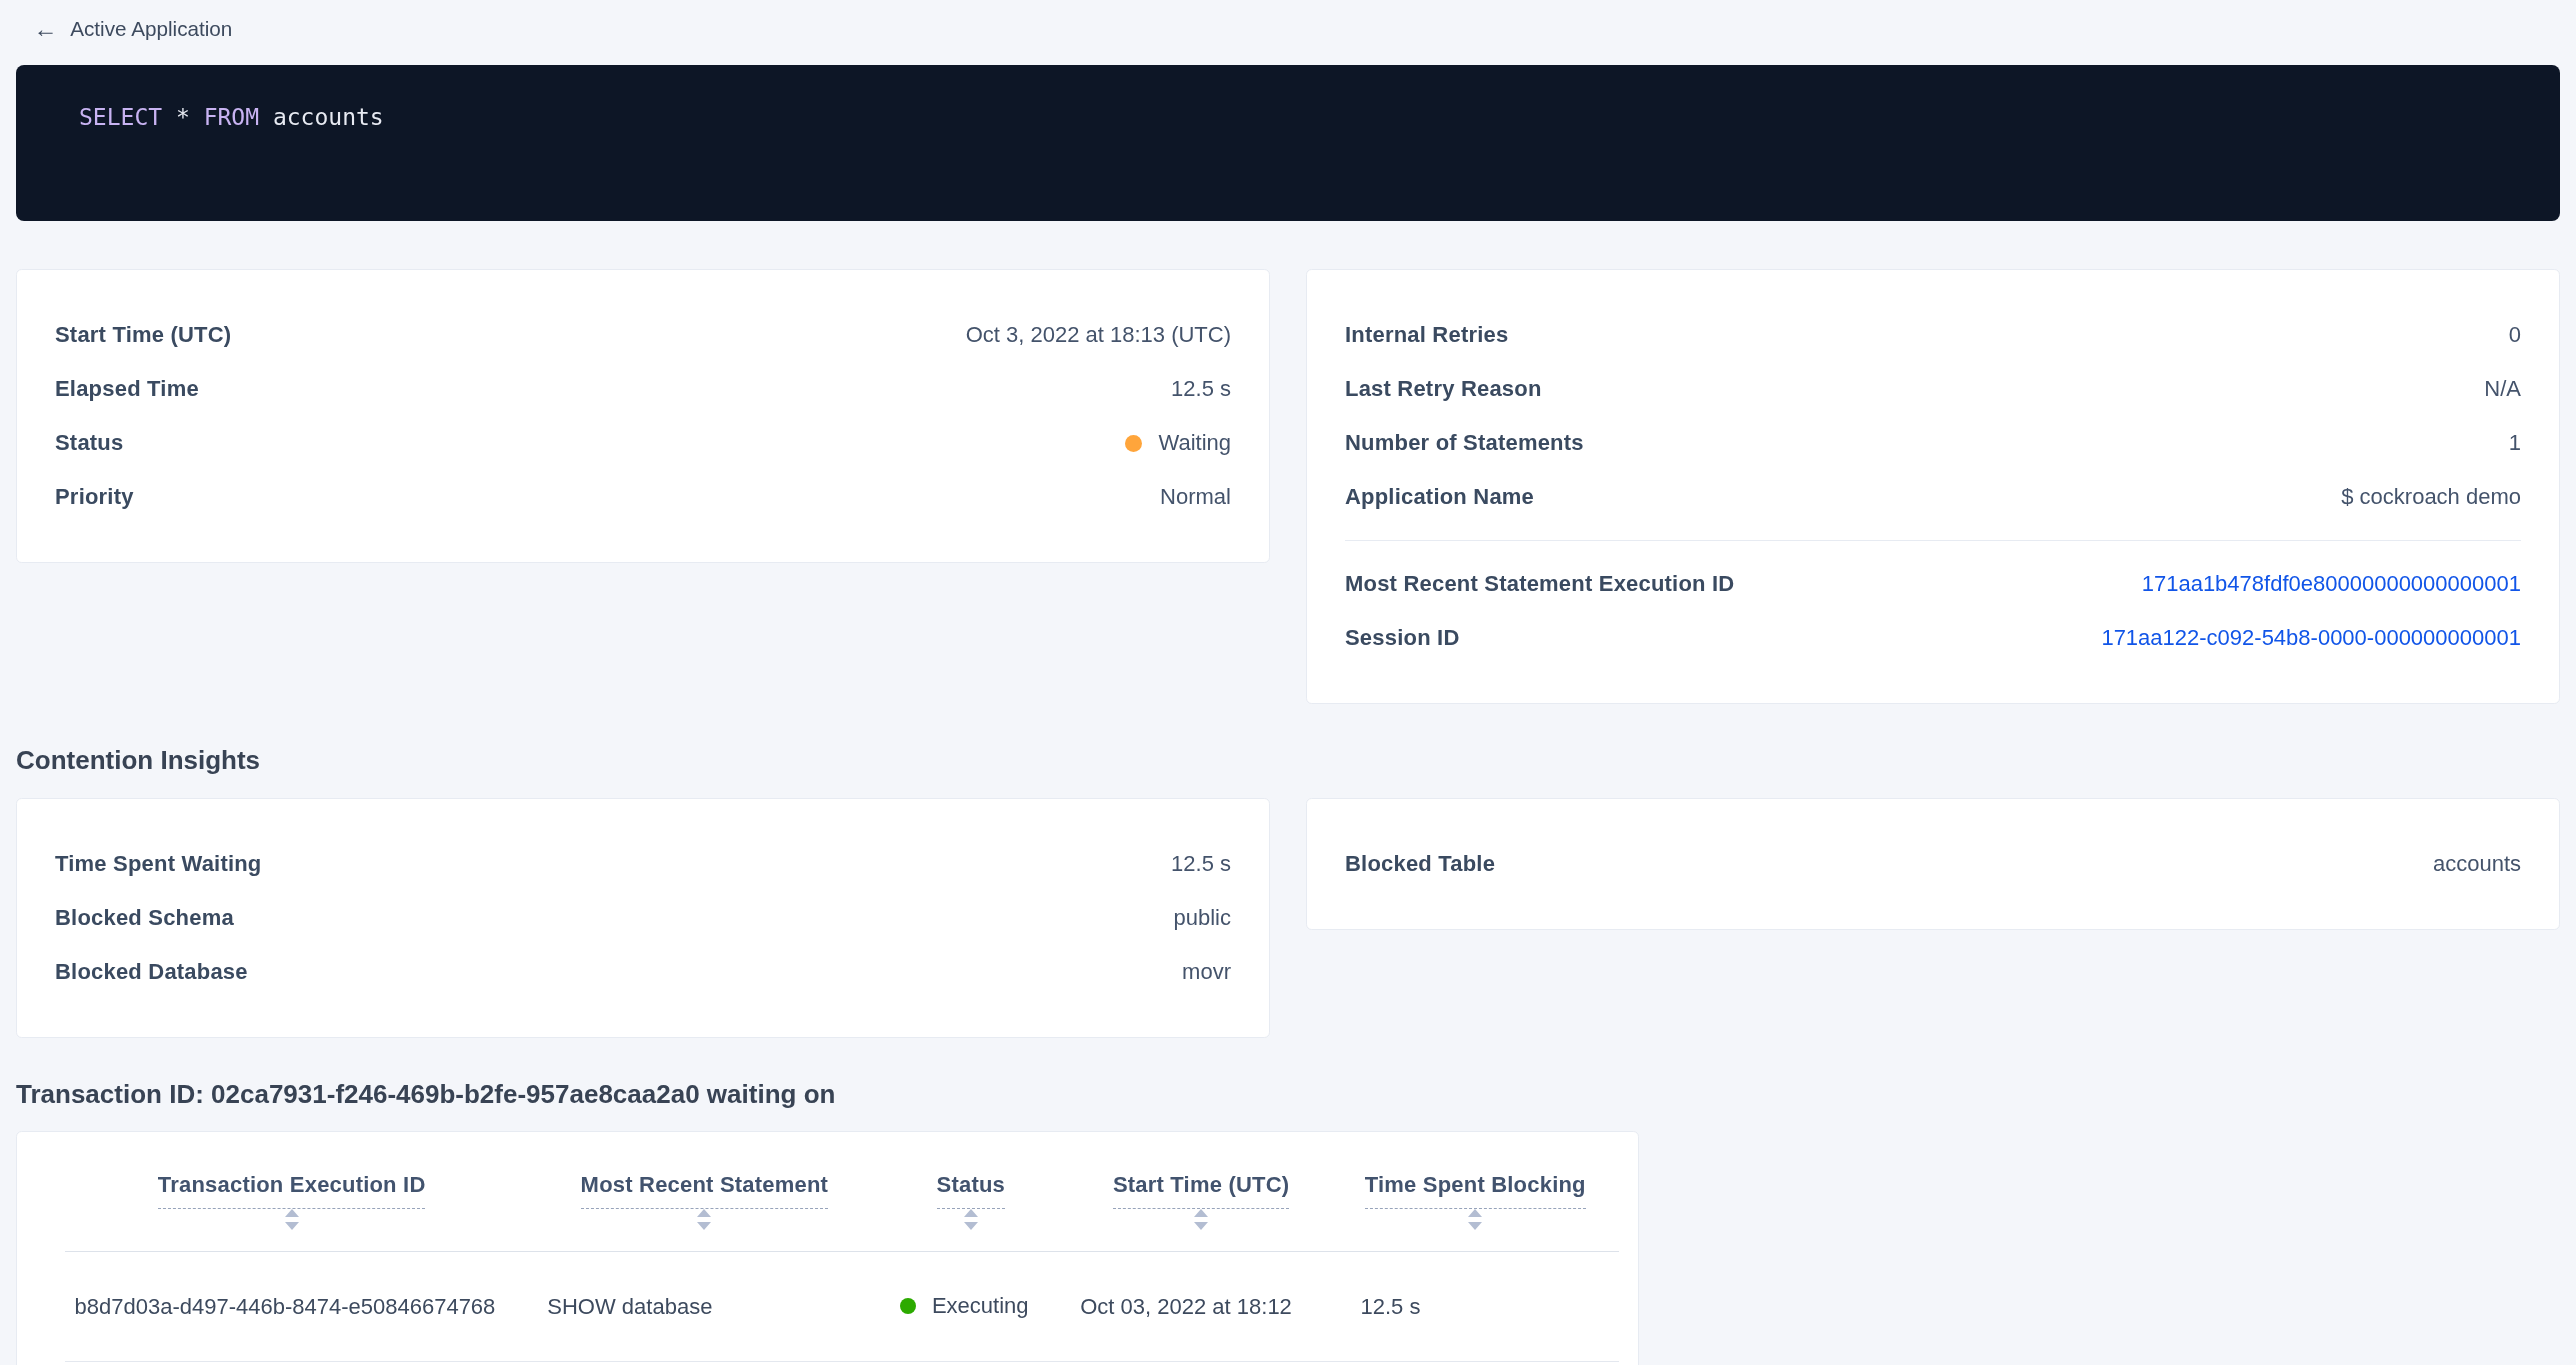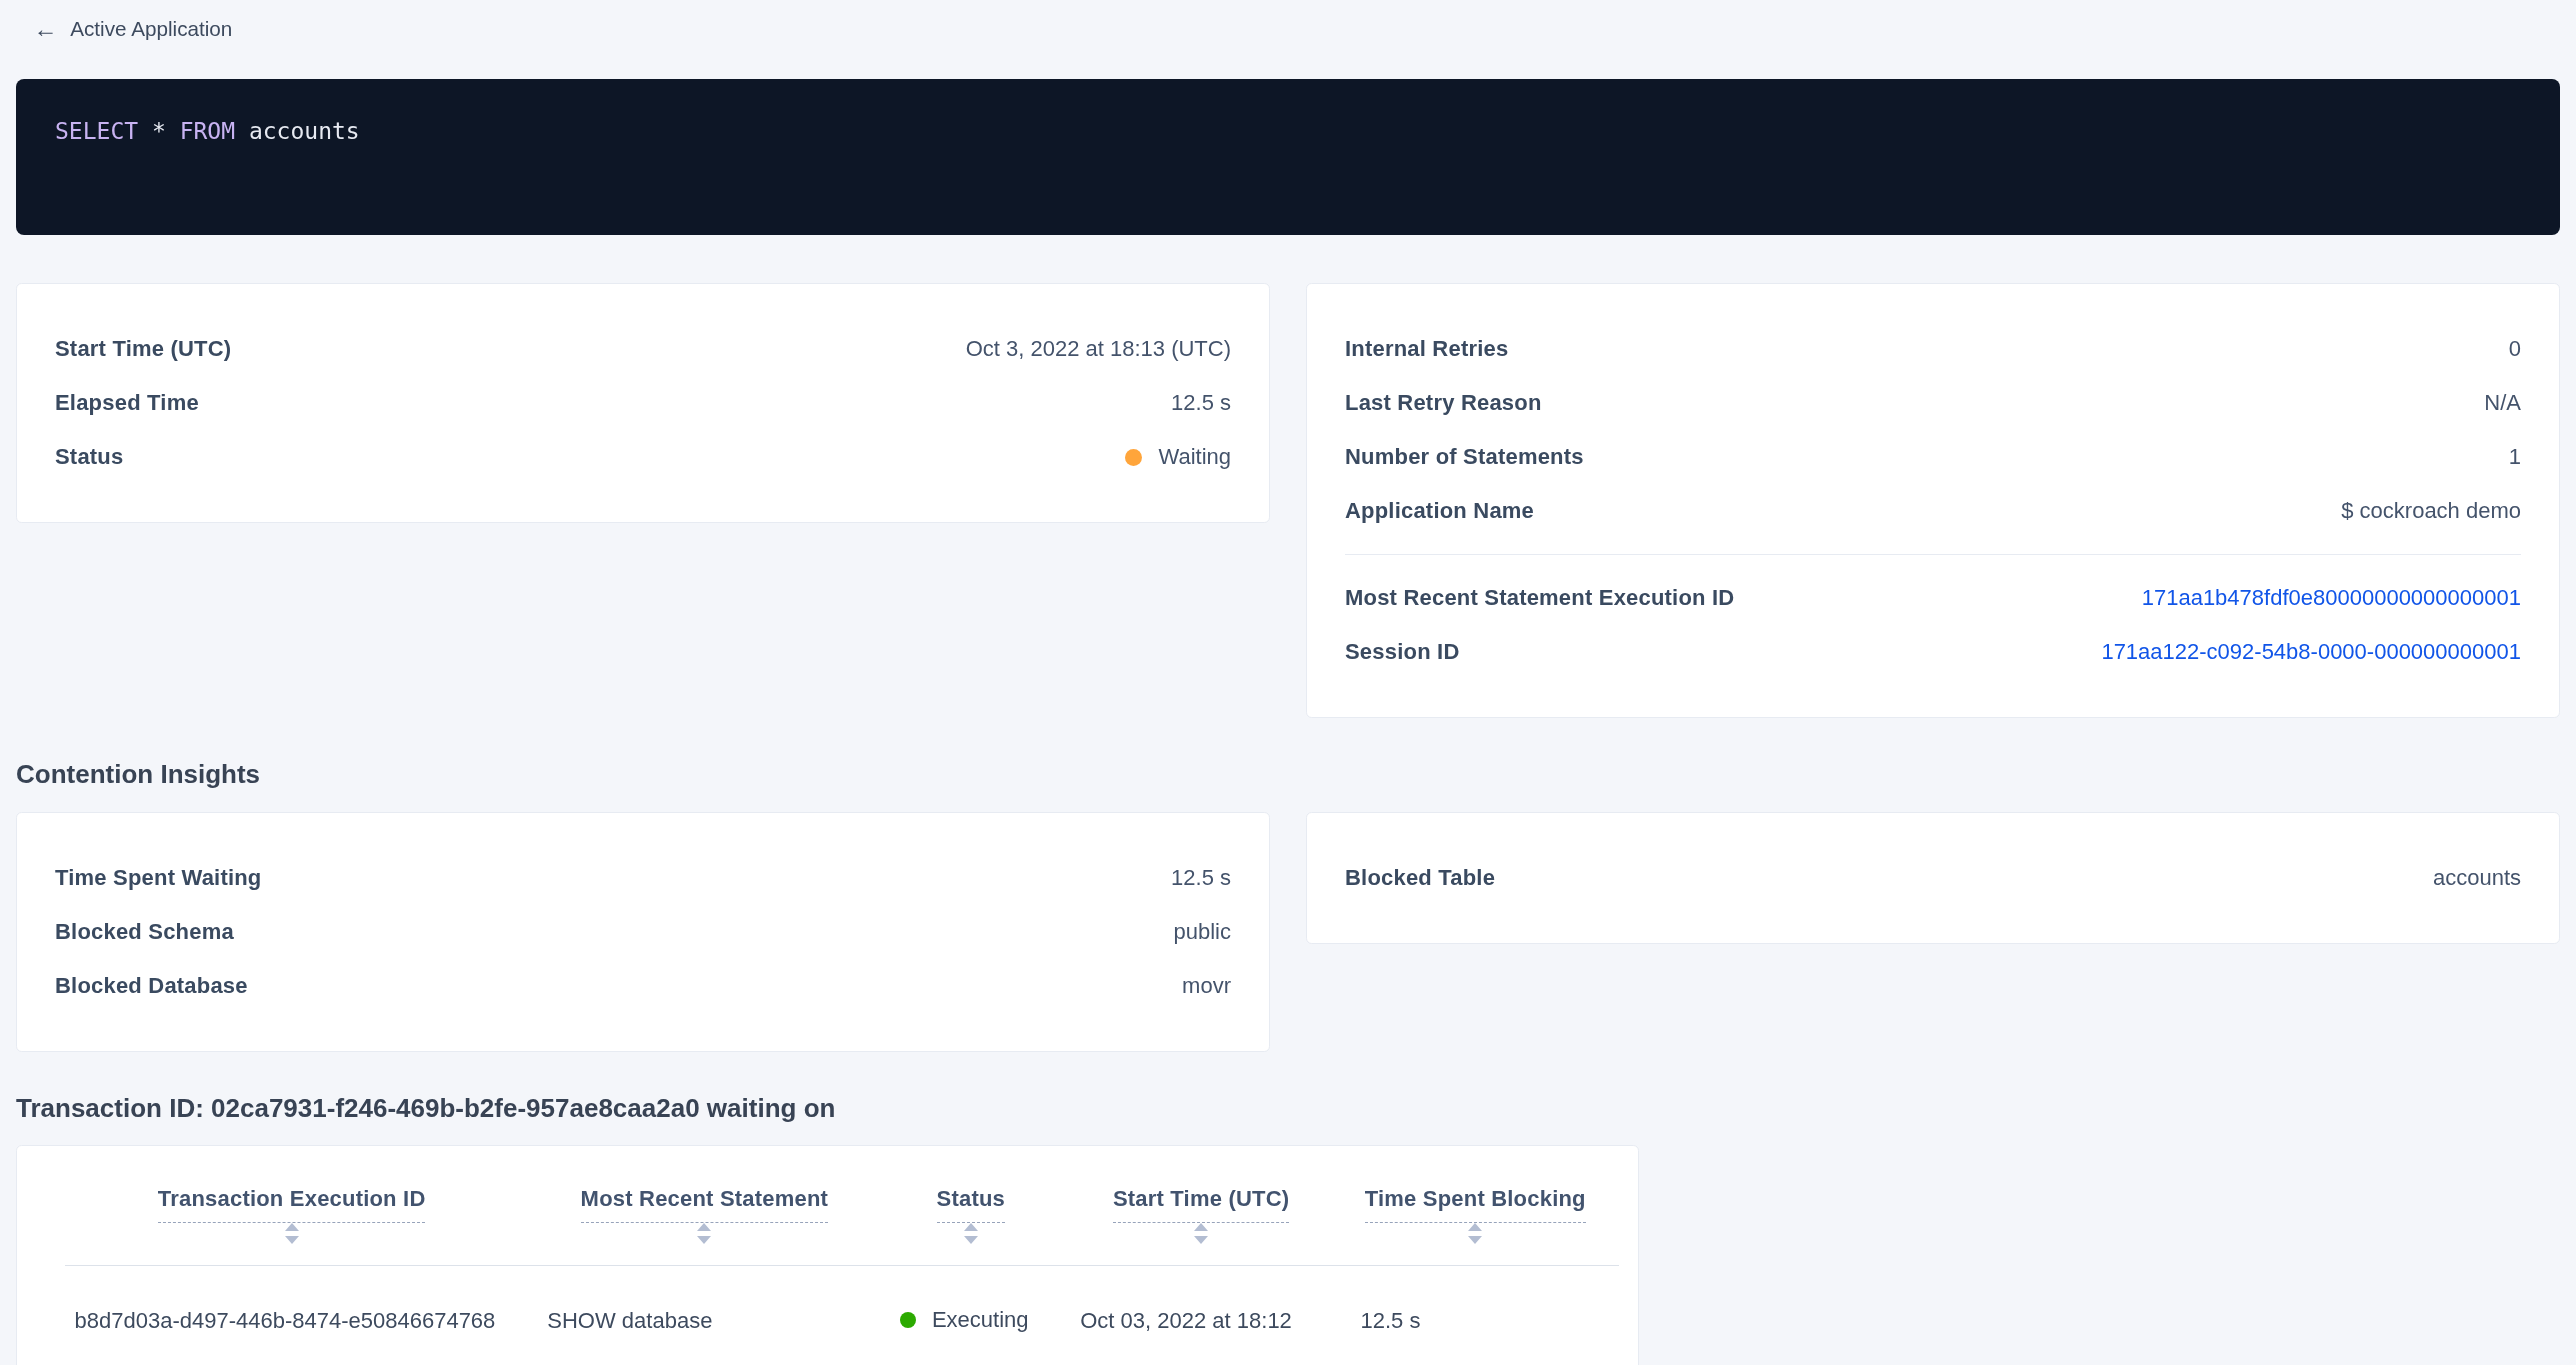--- a/index.html
+++ b/index.html
@@ -24,25 +24,25 @@
 
   
   h1.page-title {
     margin: 27px 0 0 0;
     font-size: 30px; font-weight: 700; color: #384354;
     letter-spacing: 0.2px;
   }
 
   
   .sql-box {
-    margin-top: 38px;
+    margin-top: 24px;
     height: 156px; box-sizing: border-box;
     background: #0d1626;
     border-radius: 8px;
-    padding: 38px 39px;
+    padding: 38px 63px;
   }
   .sql-code {
     font-family: "DejaVu Sans Mono", monospace;
     font-size: 23px; line-height: 1.3;
     color: #e7eaf2; white-space: pre;
   }
   .sql-kw { color: #c8b3f2; }
 
   
   .two-col {
@@ -148,20 +148,24 @@
       <div class="kv-row">
         <span class="kv-label">Elapsed Time</span>
         <span class="kv-value">12.5 s</span>
       </div>
       <div class="kv-row">
         <span class="kv-label">Status</span>
         <span class="kv-value status-chip">
           <span class="dot dot-waiting"></span>
           <span>Waiting</span>
         </span>
+      </div>
+      <div class="kv-row">
+        <span class="kv-label">Priority</span>
+        <span class="kv-value">Normal</span>
       </div>
     </div>
 
     <div class="card">
       <div class="kv-row">
         <span class="kv-label">Internal Retries</span>
         <span class="kv-value">0</span>
       </div>
       <div class="kv-row">
         <span class="kv-label">Last Retry Reason</span>

